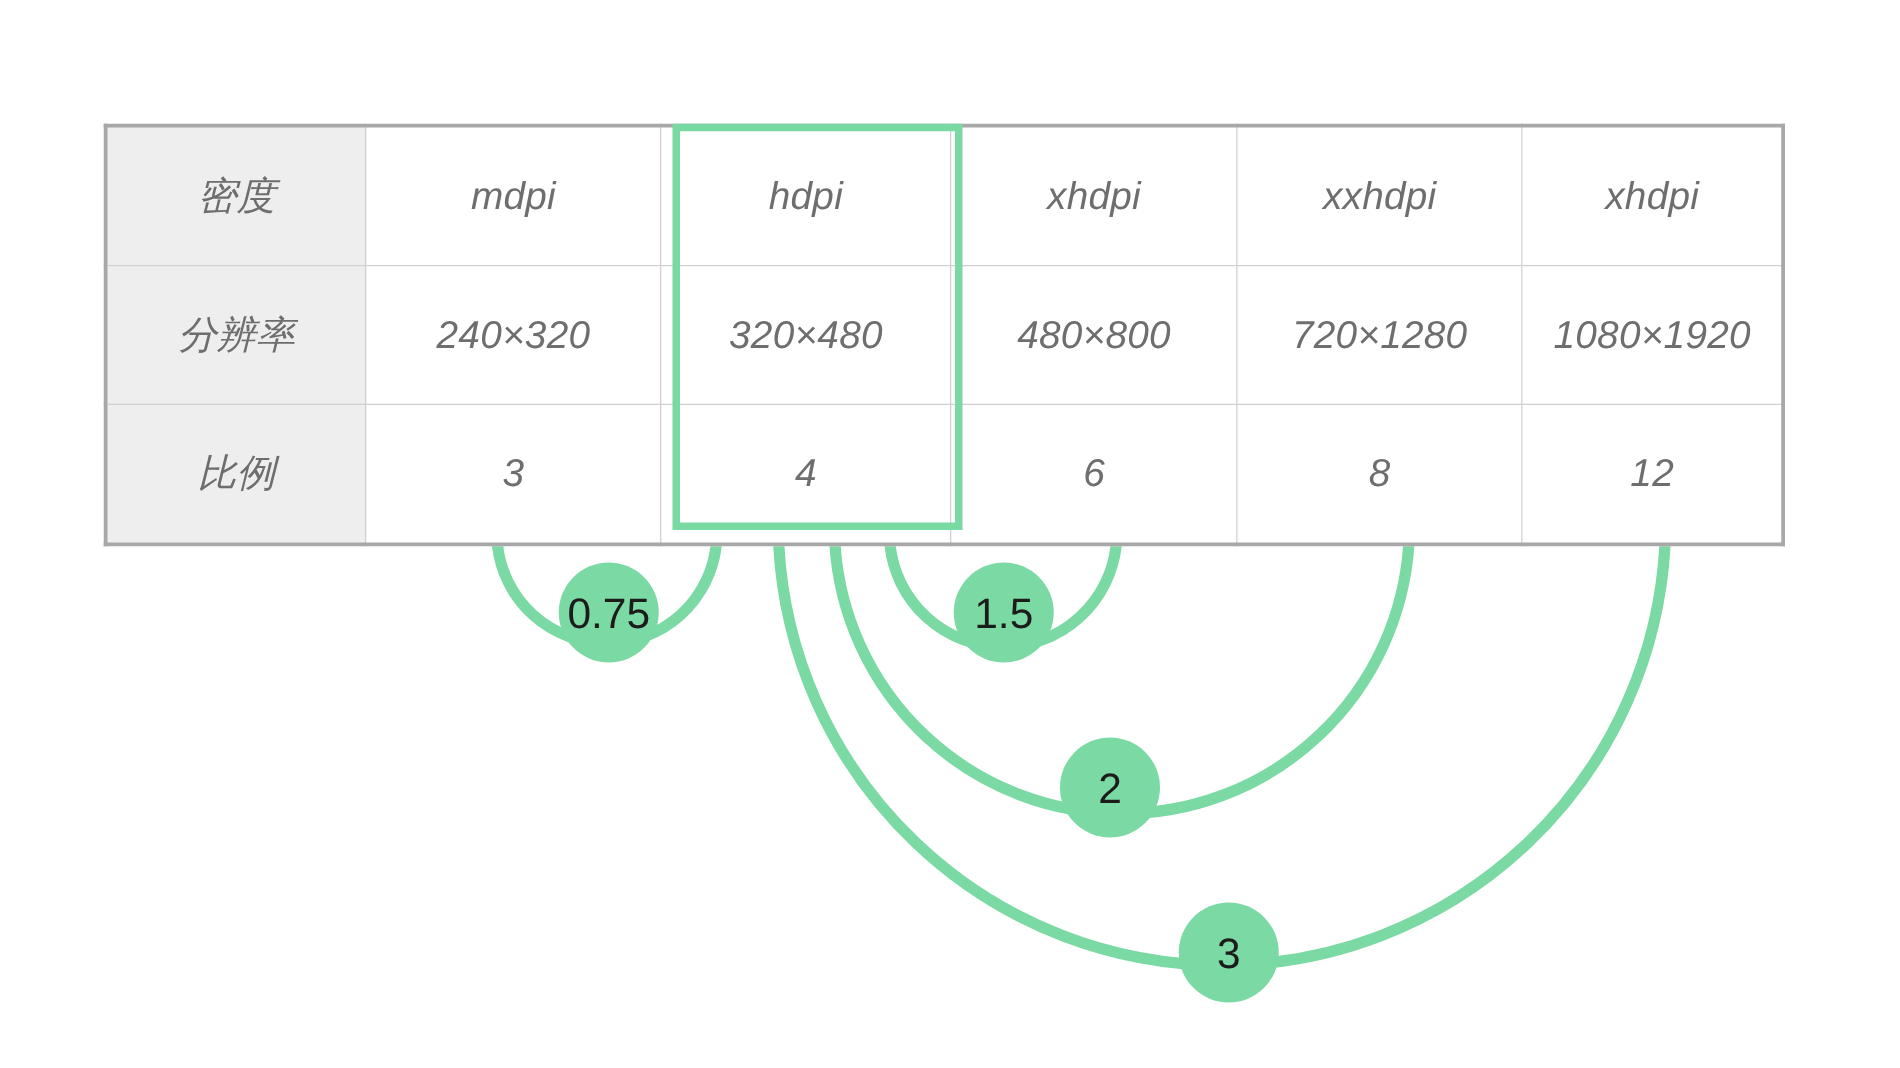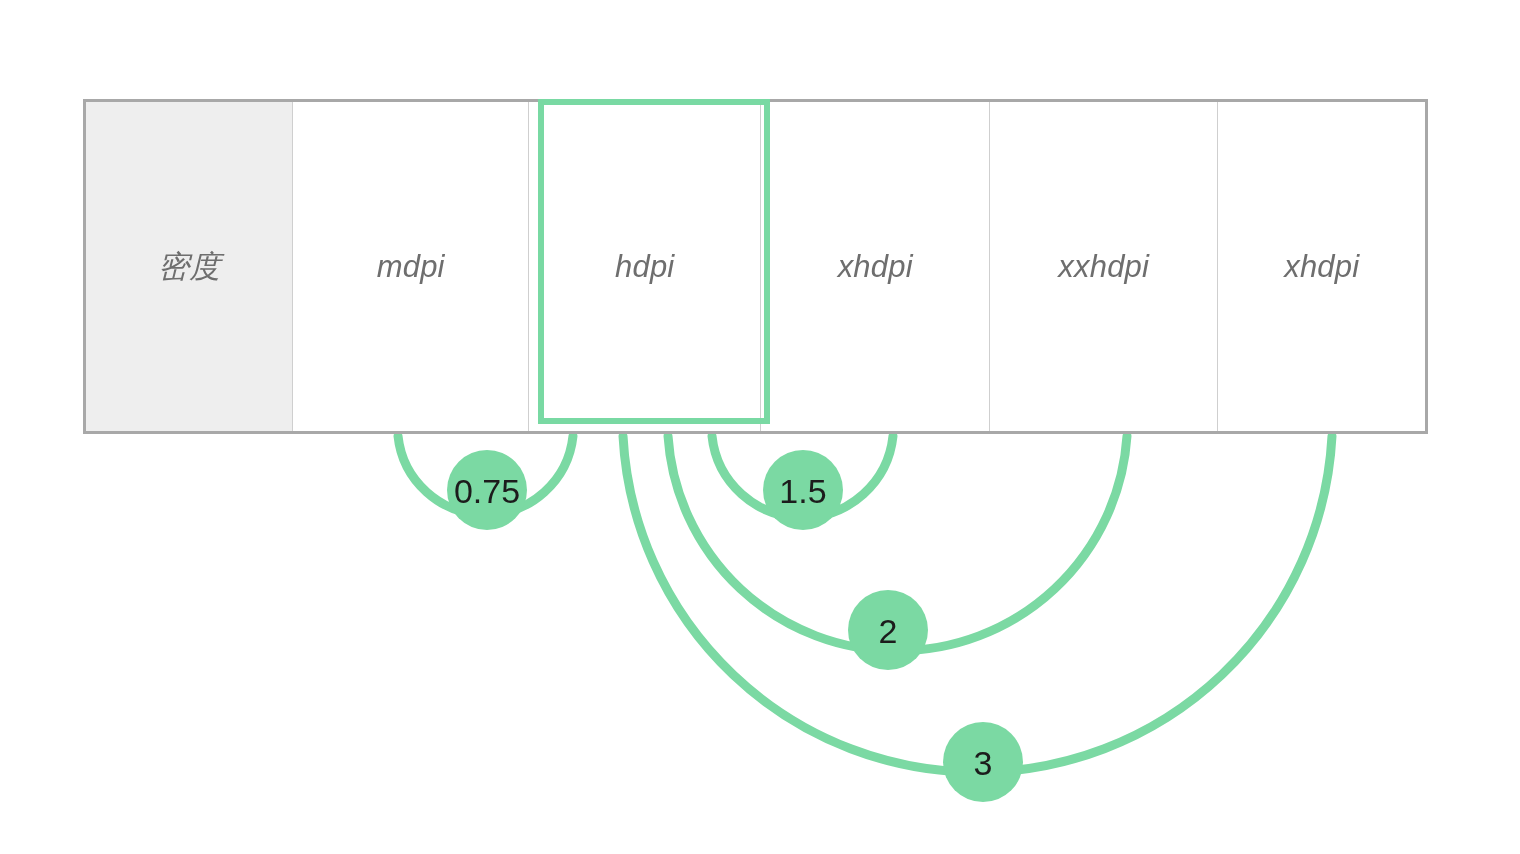--- a/index.html
+++ b/index.html
@@ -151,18 +151,34 @@
     </colgroup>
     <tbody>
       <tr>
         <td class="rowhead">密度</td>
         <td>mdpi</td>
         <td>hdpi</td>
         <td>xhdpi</td>
         <td>xxhdpi</td>
         <td>xhdpi</td>
       </tr>
+      <tr>
+        <td class="rowhead">分辨率</td>
+        <td>240×320</td>
+        <td>320×480</td>
+        <td>480×800</td>
+        <td>720×1280</td>
+        <td>1080×1920</td>
+      </tr>
+      <tr>
+        <td class="rowhead">比例</td>
+        <td class="ratio">3</td>
+        <td class="ratio">4</td>
+        <td class="ratio">6</td>
+        <td class="ratio">8</td>
+        <td class="ratio">12</td>
+      </tr>
     </tbody>
   </table>
 
   <div id="mdpi-highlight"></div>
 
 </div>
 
 </body></html>

